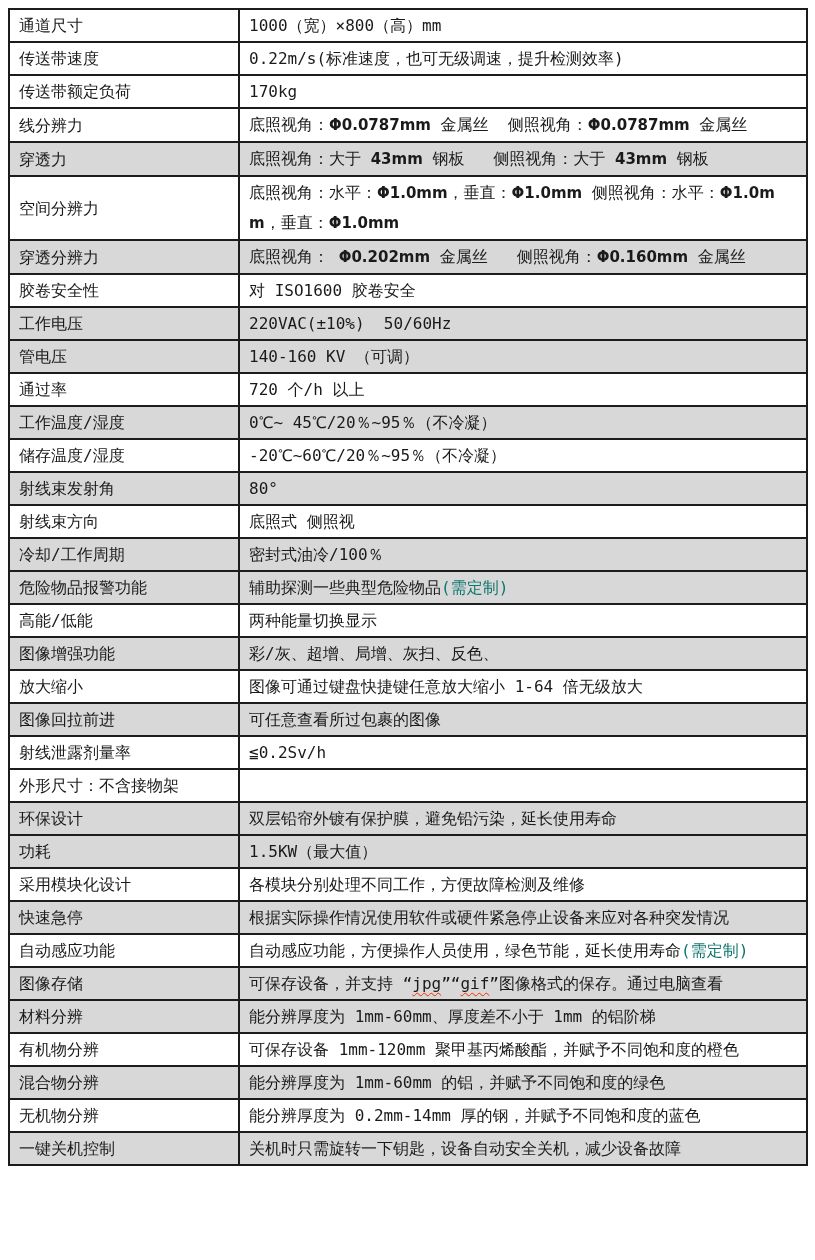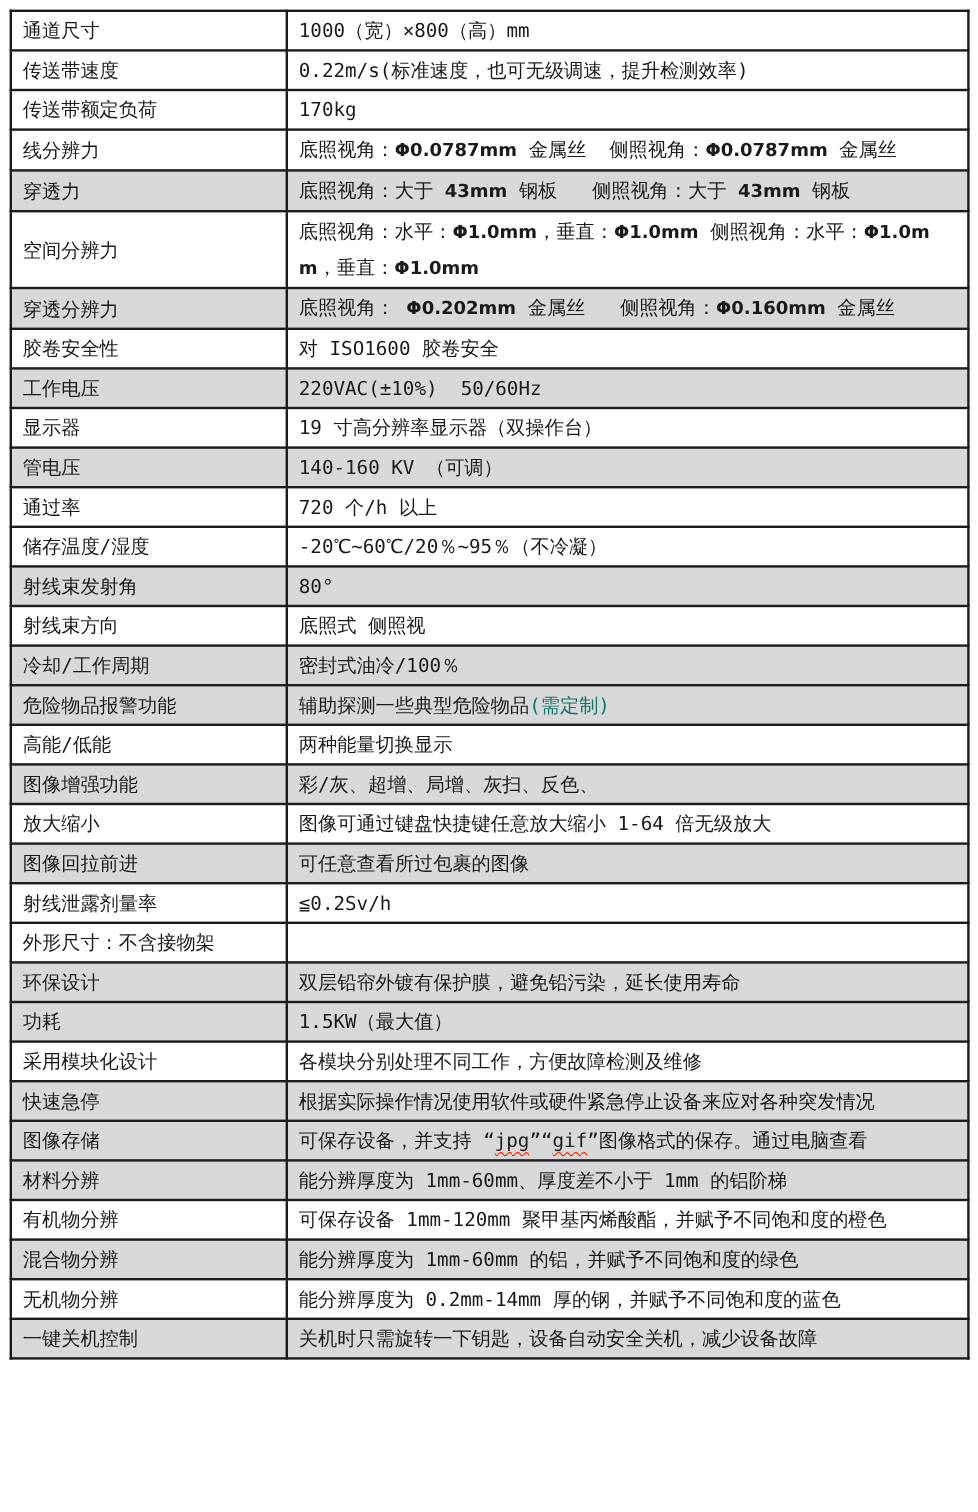--- a/index.html
+++ b/index.html
@@ -91,32 +91,32 @@
           <td class="value-cell"><span class="seg-n">底照视角： </span><span class="seg-a">Φ0.202mm</span><span class="seg-n"> 金属丝   侧照视角：</span><span class="seg-a">Φ0.160mm</span><span class="seg-n"> 金属丝</span></td>
         </tr>
         <tr>
           <td class="label-cell">胶卷安全性</td>
           <td class="value-cell"><span class="seg-n">对 ISO1600 胶卷安全</span></td>
         </tr>
         <tr class="shaded">
           <td class="label-cell">工作电压</td>
           <td class="value-cell"><span class="seg-n">220VAC(±10%)  50/60Hz</span></td>
         </tr>
-        <tr>
-          <td class="label-cell">显示器</td>
-          <td class="value-cell"><span class="seg-n">19 寸高分辨率显示器（双操作台）</span></td>
-        </tr>
         <tr class="shaded">
           <td class="label-cell">管电压</td>
           <td class="value-cell"><span class="seg-n">140-160 KV （可调）</span></td>
         </tr>
         <tr>
           <td class="label-cell">通过率</td>
           <td class="value-cell"><span class="seg-n">720 个/h 以上</span></td>
         </tr>
+        <tr class="shaded">
+          <td class="label-cell">工作温度/湿度</td>
+          <td class="value-cell"><span class="seg-n">0℃~ 45℃/20％~95％（不冷凝）</span></td>
+        </tr>
         <tr>
           <td class="label-cell">储存温度/湿度</td>
           <td class="value-cell"><span class="seg-n">-20℃~60℃/20％~95％（不冷凝）</span></td>
         </tr>
         <tr class="shaded">
           <td class="label-cell">射线束发射角</td>
           <td class="value-cell"><span class="seg-n">80°</span></td>
         </tr>
         <tr>
           <td class="label-cell">射线束方向</td>
@@ -162,20 +162,24 @@
           <td class="label-cell">功耗</td>
           <td class="value-cell"><span class="seg-n">1.5KW（最大值）</span></td>
         </tr>
         <tr>
           <td class="label-cell">采用模块化设计</td>
           <td class="value-cell"><span class="seg-n">各模块分别处理不同工作，方便故障检测及维修</span></td>
         </tr>
         <tr class="shaded">
           <td class="label-cell">快速急停</td>
           <td class="value-cell"><span class="seg-n">根据实际操作情况使用软件或硬件紧急停止设备来应对各种突发情况</span></td>
+        </tr>
+        <tr>
+          <td class="label-cell">自动感应功能</td>
+          <td class="value-cell"><span class="seg-n">自动感应功能，方便操作人员使用，绿色节能，延长使用寿命</span><span class="seg-r">(需定制)</span></td>
         </tr>
         <tr class="shaded">
           <td class="label-cell">图像存储</td>
           <td class="value-cell"><span class="seg-n">可保存设备，并支持 “</span><span class="seg-w">jpg</span><span class="seg-n">”“</span><span class="seg-w">gif</span><span class="seg-n">”图像格式的保存。通过电脑查看</span></td>
         </tr>
         <tr class="shaded">
           <td class="label-cell">材料分辨</td>
           <td class="value-cell"><span class="seg-n">能分辨厚度为 1mm-60mm、厚度差不小于 1mm 的铝阶梯</span></td>
         </tr>
         <tr>

